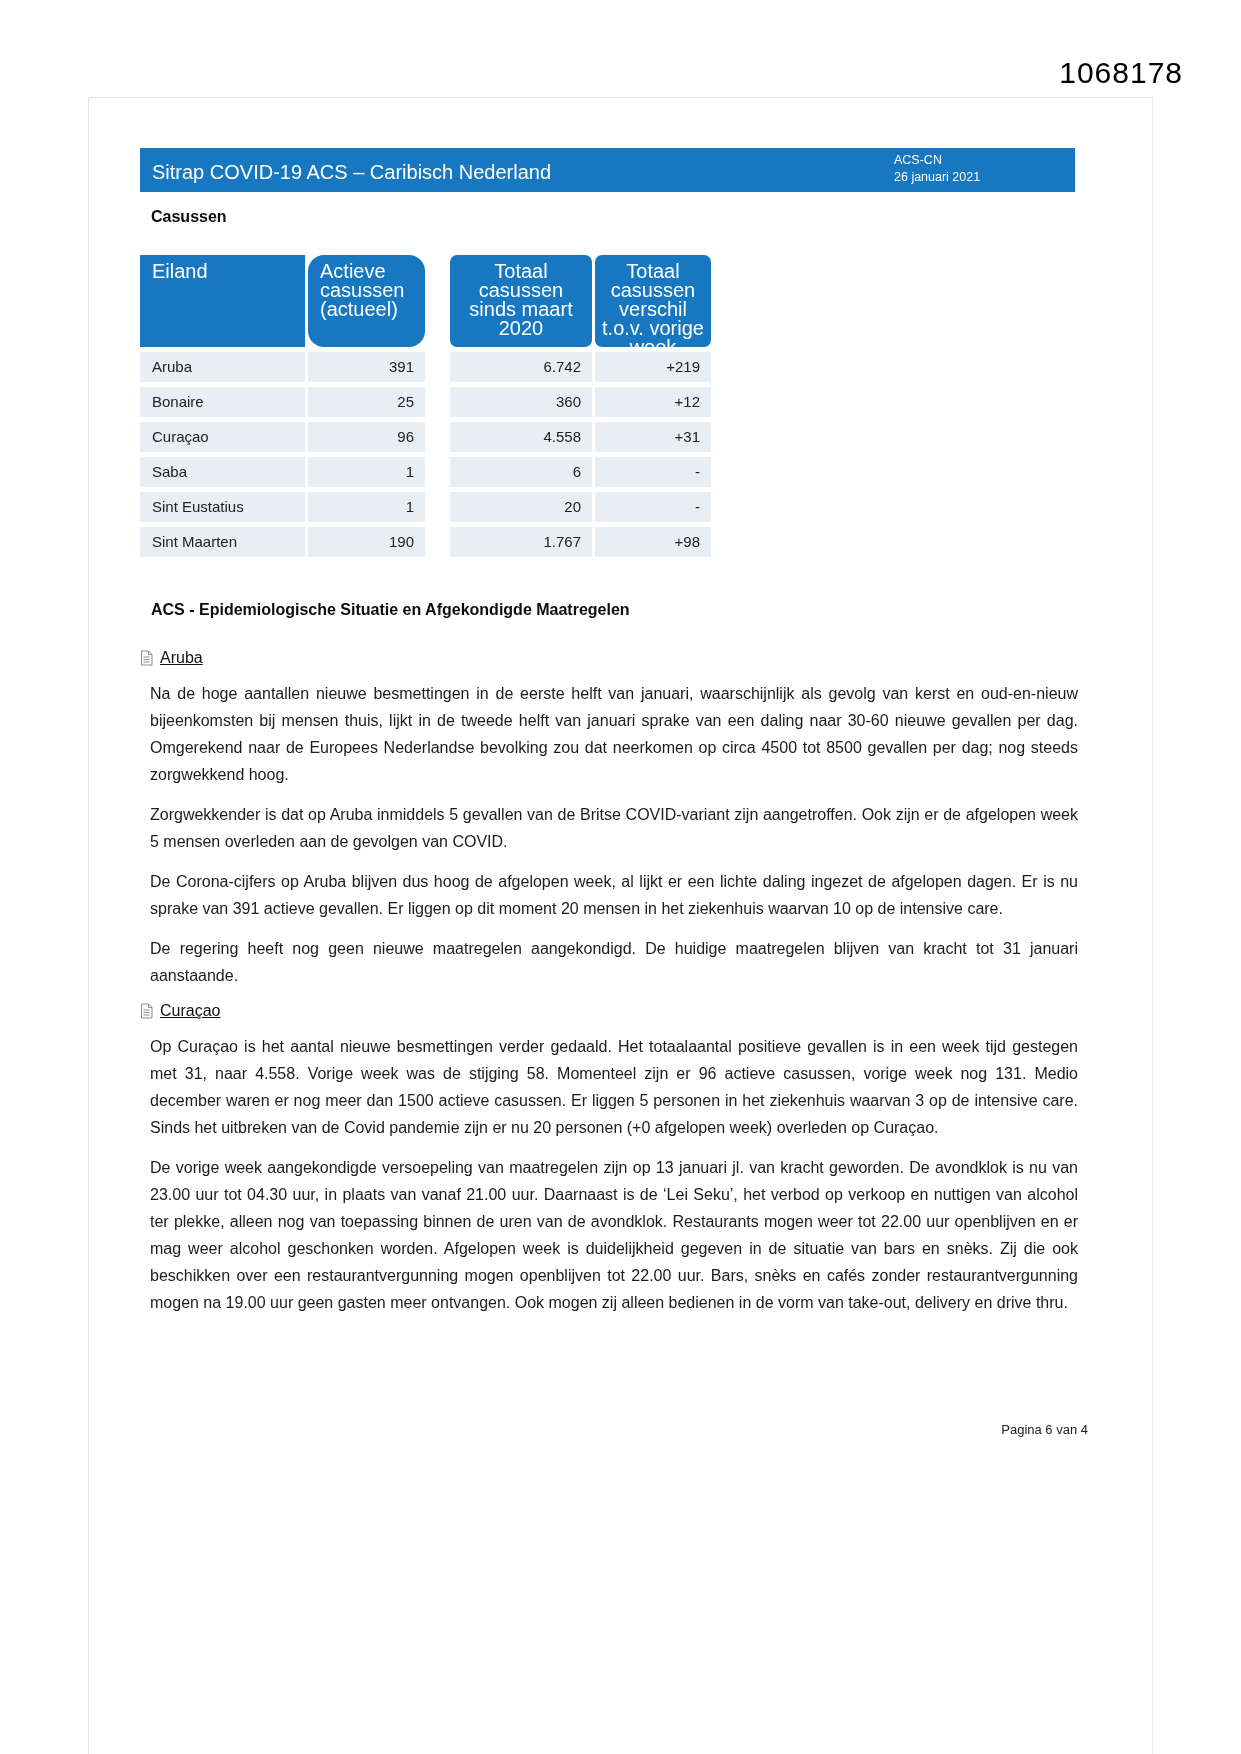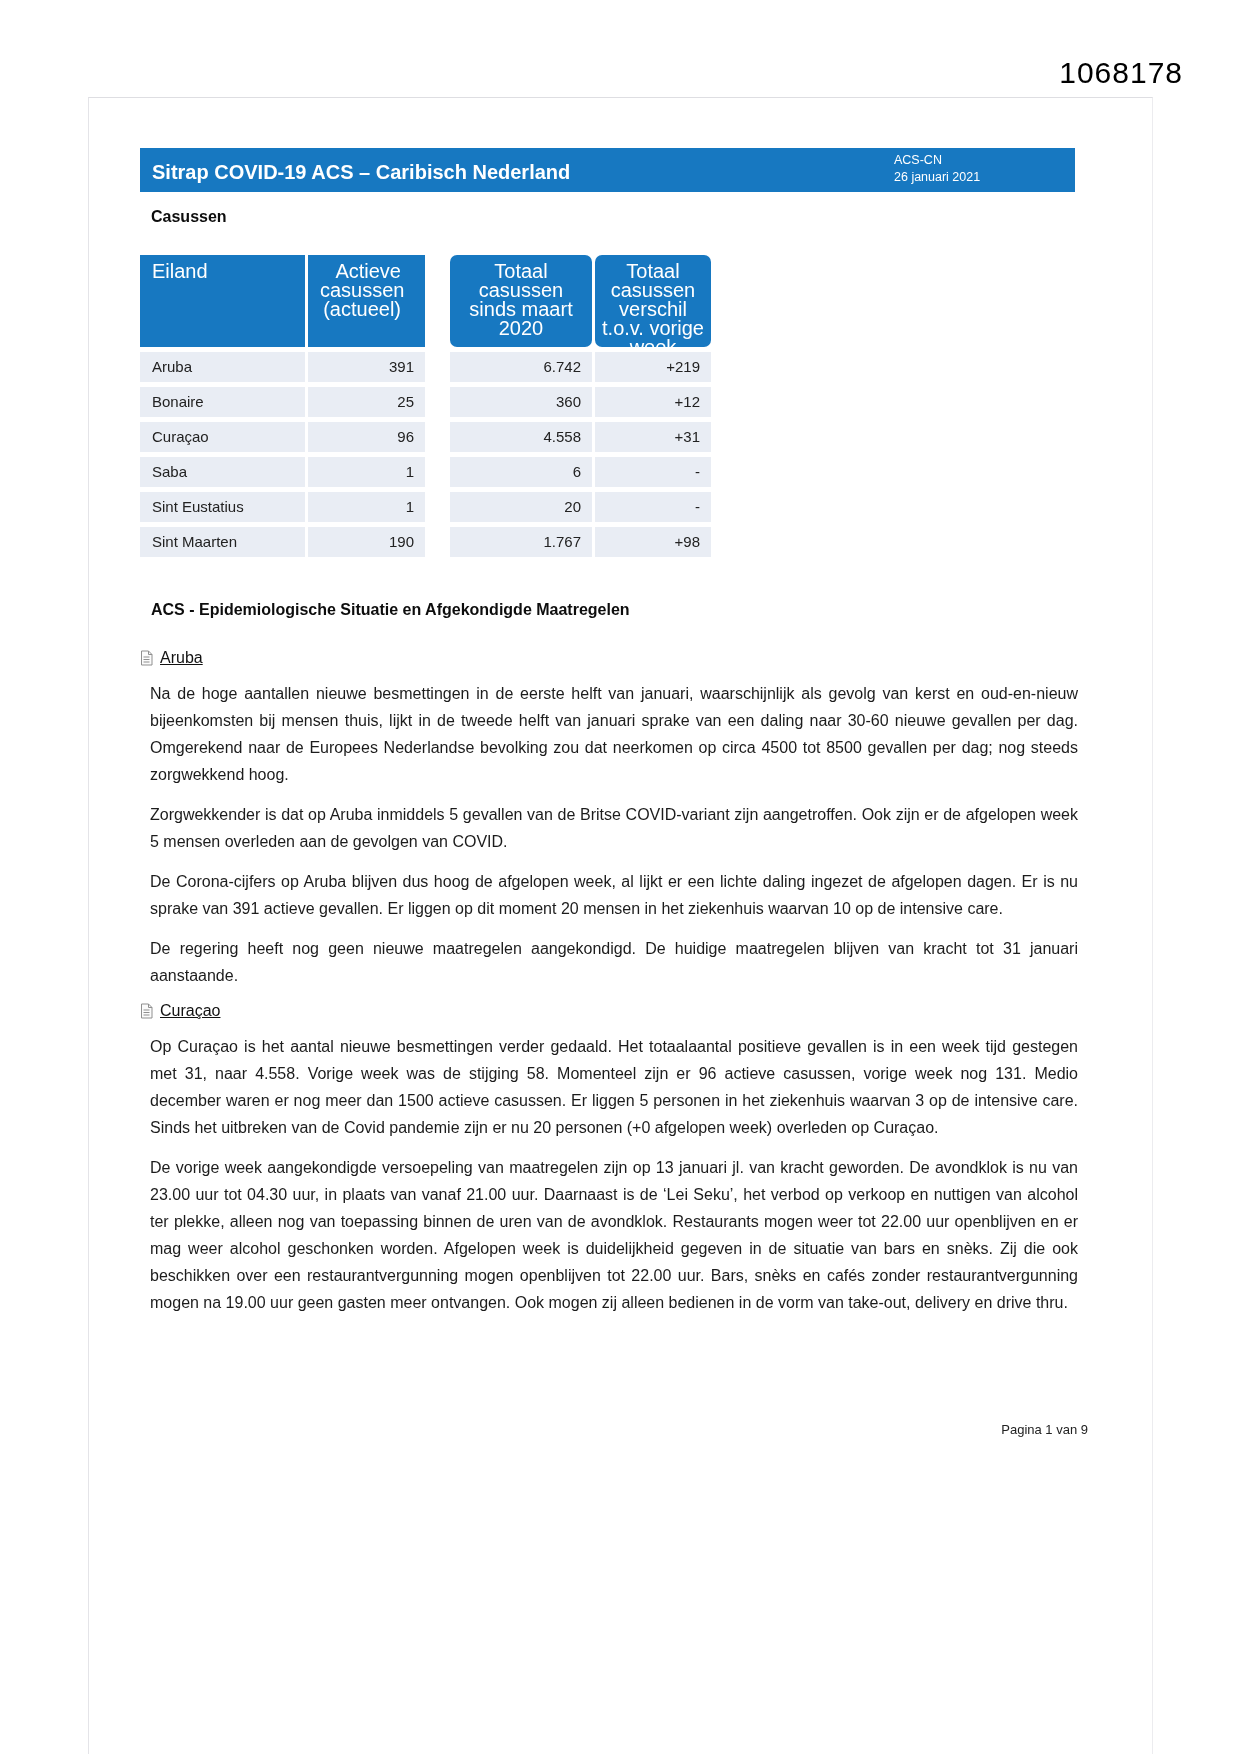--- a/index.html
+++ b/index.html
@@ -24,21 +24,21 @@
     font-size:30px; letter-spacing:1px; color:#000;
   }
   
   .header-bar {
     position:absolute; left:140px; top:148px; width:935px; height:44px;
     background:#1778c1; color:#fff;
   }
   .header-bar .title {
     position:absolute; left:12px; top:0; height:48px;
     display:flex; align-items:center;
-    font-size:20px; font-weight:bold;
+    font-size:20px; font-weight:normal;
   }
   .header-bar .meta {
     position:absolute; left:754px; top:4px;
     font-size:12.5px; line-height:17px; font-weight:normal;
   }
   
   .section-label {
     position:absolute; left:151px; top:208px;
     font-size:16px; font-weight:bold; color:#0d0d0d;
   }
@@ -46,21 +46,21 @@
     position:absolute; top:255px;
     display:grid; row-gap:5px; column-gap:3px;
     grid-template-rows:92px 30px 30px 30px 30px 30px 30px;
   }
   .tbl-a { left:140px; grid-template-columns:165px 117px; }
   .tbl-b { left:450px; grid-template-columns:142px 116px; }
   .hcell {
     background:#1778c1; color:#fff;
     font-size:20px; line-height:19px; padding:7px 10px 0 12px;
   }
-  .hcell.right  { text-align:right; padding-right:24px; }
+  .hcell.right  { text-align:left; padding-right:6px;border-radius:16px; }
   .hcell.center { text-align:center; padding-left:6px; padding-right:6px;border-radius:7px; }
   .dcell {
     background:#e9edf4; color:#222;
     font-size:15px; line-height:30px;
     padding:0 11px 0 12px; white-space:nowrap;
   }
   .dcell.right { text-align:right; }
   
   .report-heading {
     position:absolute; left:151px; top:601px;
@@ -164,15 +164,15 @@
         <path d="M3.5 7h6M3.5 9.5h6M3.5 12h6" stroke="#8f8f8f" stroke-width="1"></path>
       </svg>
       <span class="label">Curaçao</span>
     </div>
 
     <p class="para">Op Curaçao is het aantal nieuwe besmettingen verder gedaald. Het totaalaantal positieve gevallen is in een week tijd gestegen met 31, naar 4.558. Vorige week was de stijging 58. Momenteel zijn er 96 actieve casussen, vorige week nog 131. Medio december waren er nog meer dan 1500 actieve casussen. Er liggen 5 personen in het ziekenhuis waarvan 3 op de intensive care. Sinds het uitbreken van de Covid pandemie zijn er nu 20 personen (+0 afgelopen week) overleden op Curaçao.</p>
     <p class="para">De vorige week aangekondigde versoepeling van maatregelen zijn op 13 januari jl. van kracht geworden. De avondklok is nu van 23.00 uur tot 04.30 uur, in plaats van vanaf 21.00 uur. Daarnaast is de ‘Lei Seku’, het verbod op verkoop en nuttigen van alcohol ter plekke, alleen nog van toepassing binnen de uren van de avondklok. Restaurants mogen weer tot 22.00 uur openblijven en er mag weer alcohol geschonken worden. Afgelopen week is duidelijkheid gegeven in de situatie van bars en snèks. Zij die ook beschikken over een restaurantvergunning mogen openblijven tot 22.00 uur. Bars, snèks en cafés zonder restaurantvergunning mogen na 19.00 uur geen gasten meer ontvangen. Ook mogen zij alleen bedienen in de vorm van take-out, delivery en drive thru.</p>
 
   </div>
 
-  <div class="footer">Pagina 1 van 9</div>
+  <div class="footer">Pagina 6 van 4</div>
 
 </div>
 
 </body></html>

